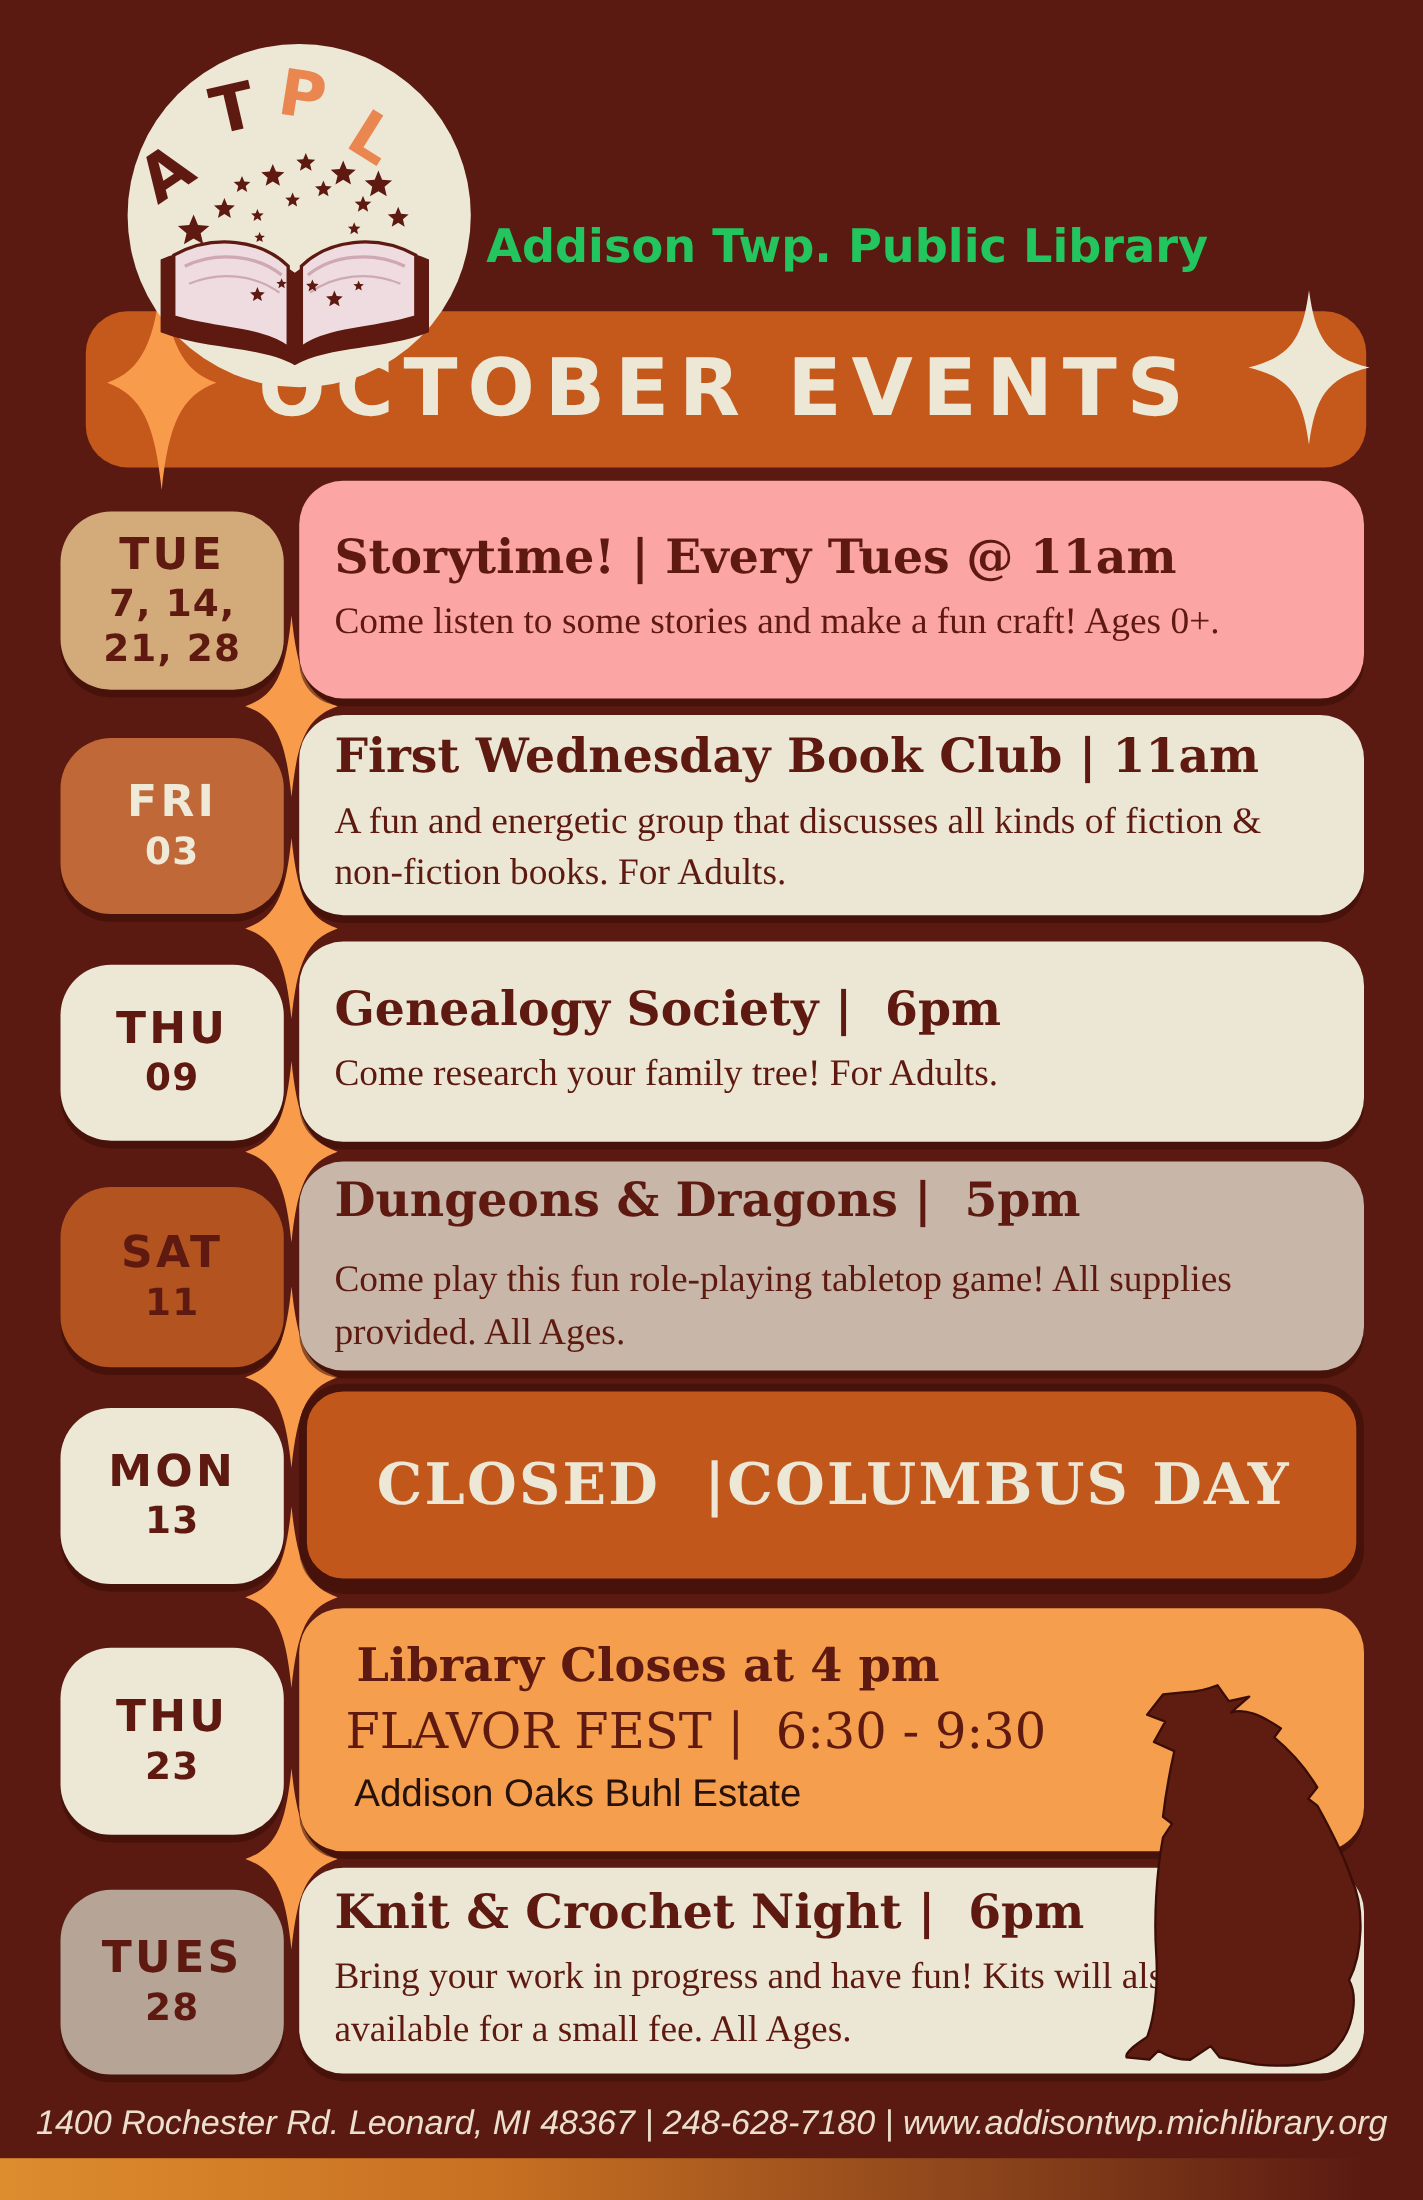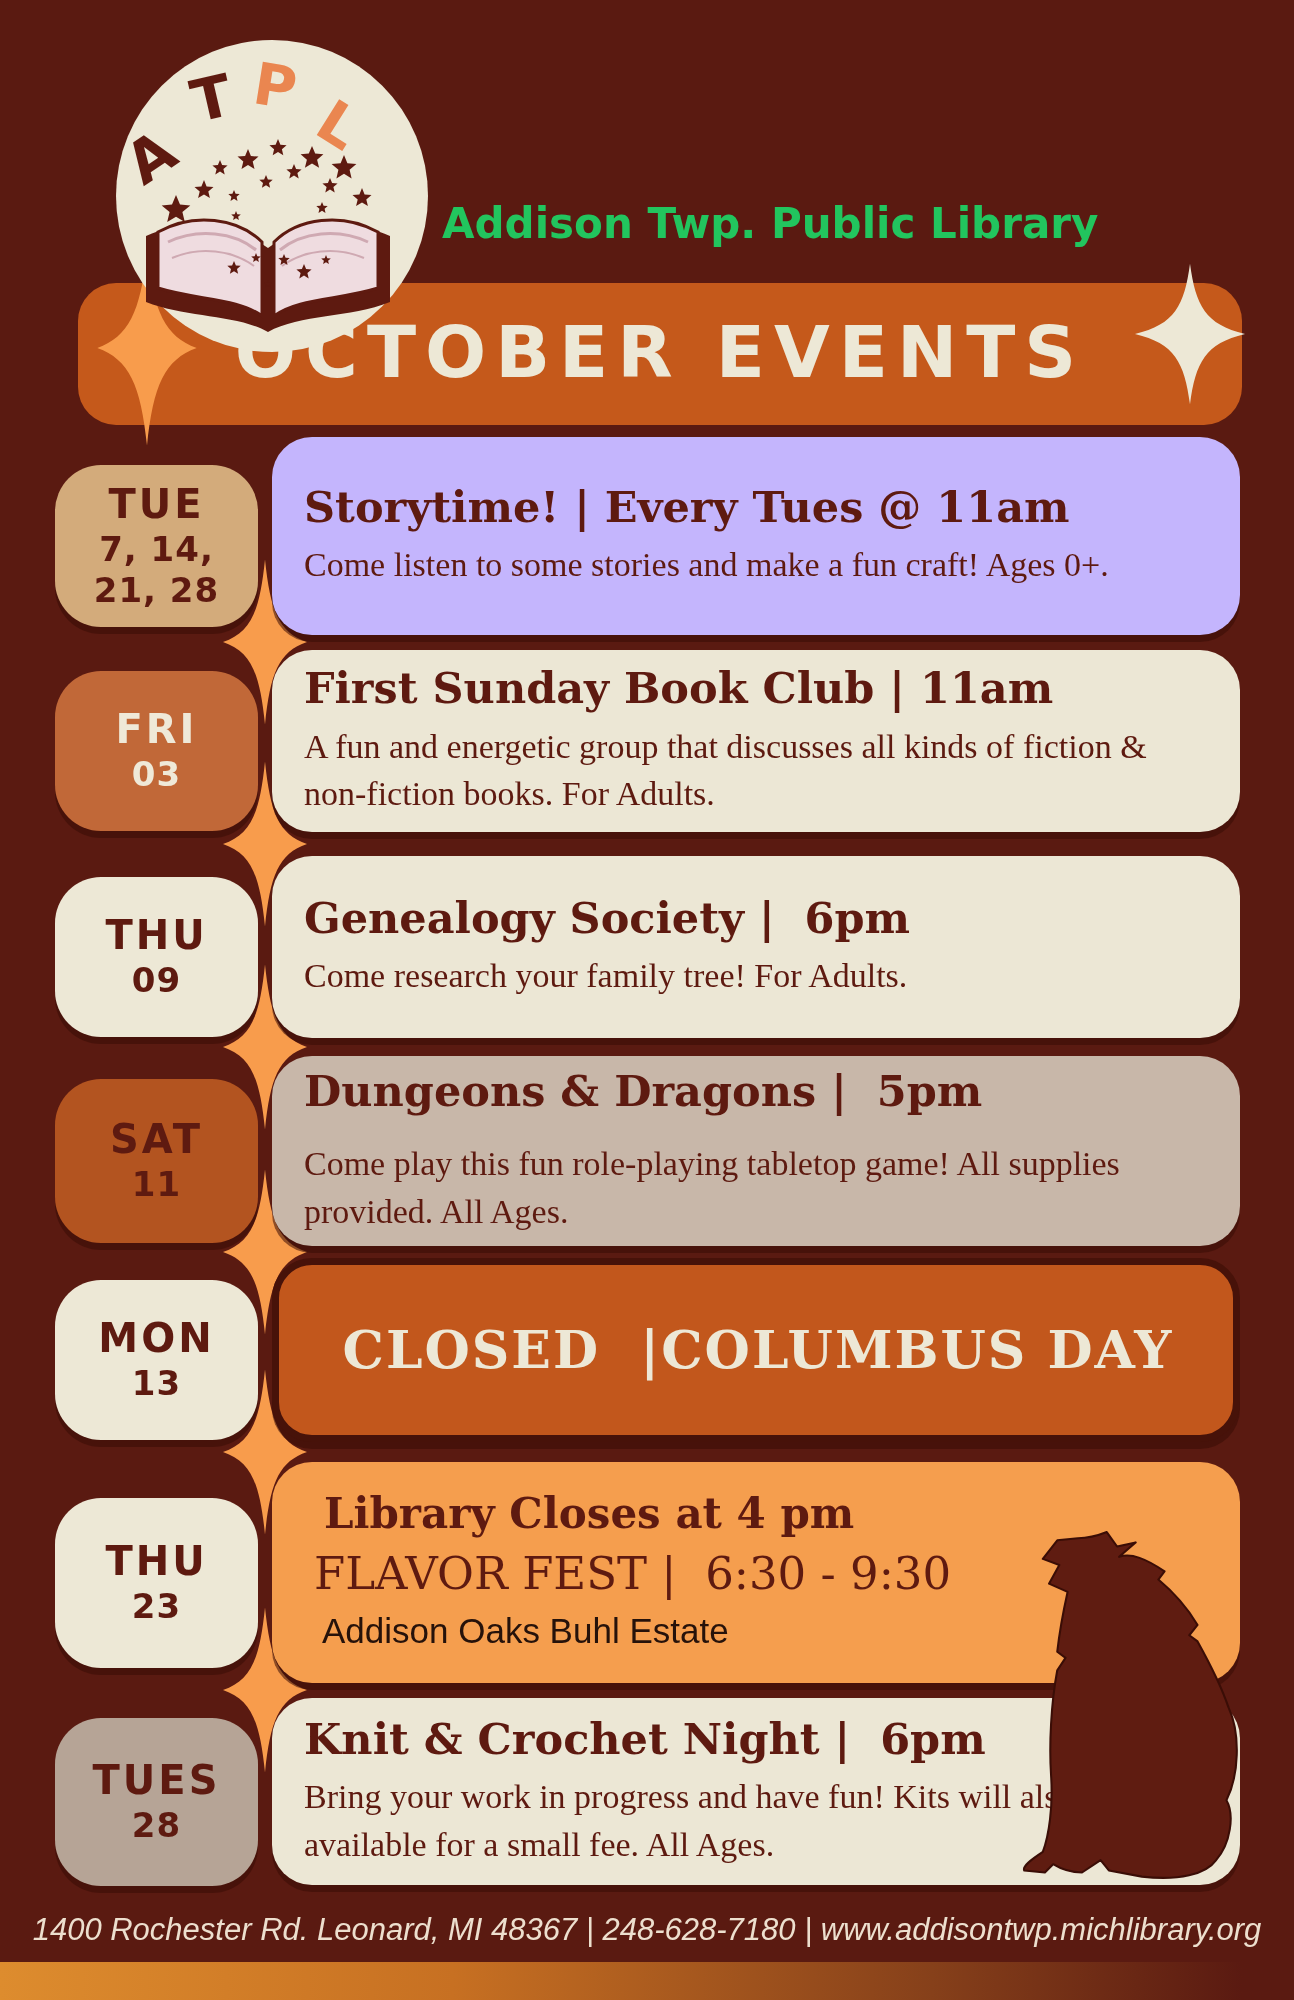--- a/index.html
+++ b/index.html
@@ -121,33 +121,33 @@
     </svg>
   </div>
 
   <div class="events">
       <div class="row" style="top: 437px; height: 198px;">
     <div class="badge" style="background: rgb(211, 171, 123); color: rgb(94, 26, 16); height: 162px;">
       <div class="badge-day">TUE</div>
       <div class="badge-dates">7, 14,
 21, 28</div>
     </div>
-    <div class="card" style="background: #c4b5fd;">
+    <div class="card" style="background: #fca5a5;">
       <div class="card-title">Storytime! | Every Tues @ 11am</div>
 
       <div class="card-desc">Come listen to some stories and make a fun craft! Ages 0+.</div>
     </div>
   </div>
       <div class="row" style="top: 650px; height: 182px;">
     <div class="badge" style="background: rgb(193, 104, 56); color: rgb(239, 233, 216); height: 160px;">
       <div class="badge-day">FRI</div>
       <div class="badge-dates">03</div>
     </div>
     <div class="card" style="background: rgb(236, 231, 213);">
-      <div class="card-title">First Sunday Book Club | 11am</div>
+      <div class="card-title">First Wednesday Book Club | 11am</div>
 
       <div class="card-desc">A fun and energetic group that discusses all kinds of fiction &amp; non-fiction books. For Adults.</div>
     </div>
   </div>
       <div class="row" style="top: 856px; height: 182px;">
     <div class="badge" style="background: rgb(237, 232, 214); color: rgb(94, 26, 16); height: 160px;">
       <div class="badge-day">THU</div>
       <div class="badge-dates">09</div>
     </div>
     <div class="card" style="background: rgb(236, 231, 213);">

